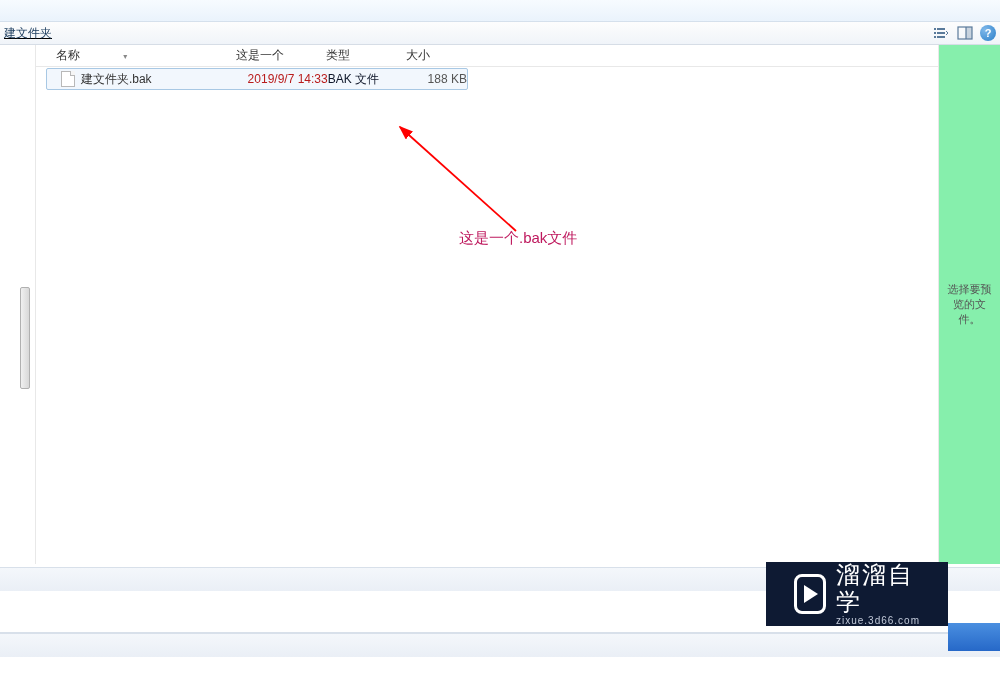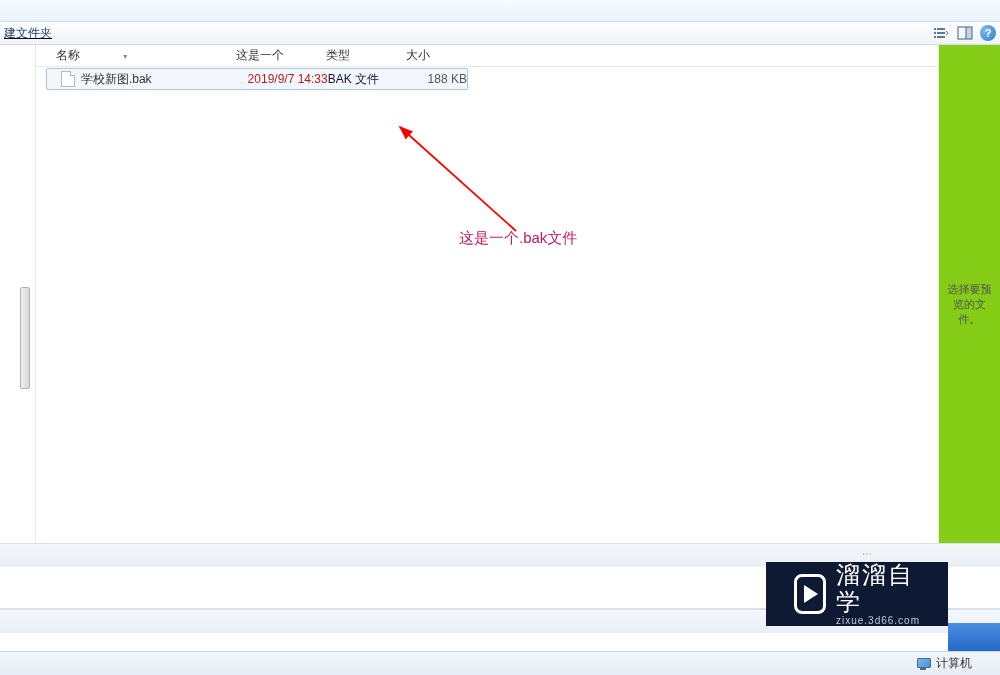--- a/index.html
+++ b/index.html
@@ -141,21 +141,21 @@
       border-bottom: 1px solid #b8b8b8;
       background: #f5f5f5;
     }
     .file-name { width: 158px; }
     .file-date { width: 90px; text-align: right; color: #b91c1c; }
     .file-type { width: 80px; text-align: left; color: #0f172a; }
     .file-size { width: 60px; text-align: right; color: #555; }
     .preview-panel {
       width: 62px;
       border-left: 1px solid #e8e8e8;
-      background: #84cc16;
+      background: #86efac;
       display: flex;
       align-items: center;
       justify-content: center;
       padding: 4px;
       text-align: center;
       font-size: 11px;
       color: #555;
     }
     .annotation-arrow {
       position: absolute;
@@ -340,21 +340,21 @@
         <span>名称</span>
         <span class="sort-arrow">▾</span>
       </div>
       <div class="col-date">这是一个</div>
       <div class="col-type">类型</div>
       <div class="col-size">大小</div>
     </div>
 
     <div class="file-row">
       <span class="file-icon"></span>
-      <span class="file-name">学校新图.bak</span>
+      <span class="file-name">建文件夹.bak</span>
       <span class="file-date">2019/9/7 14:33</span>
       <span class="file-type">BAK 文件</span>
       <span class="file-size">188 KB</span>
     </div>
 
     <svg class="annotation-arrow" width="160" height="120">
       <defs>
         <marker id="arrowhead" markerWidth="8" markerHeight="8" refX="7" refY="3" orient="auto">
           <polygon points="0 0, 8 3, 0 6" fill="#ff0000"></polygon>
         </marker>
@@ -369,24 +369,20 @@
   </div>
 </div>
 
 <div class="bottom-sections">
   <div class="section-bar1">
     <span class="small-dots">⋯</span>
   </div>
   <div class="section-gap1"></div>
   <div class="section-bar2"></div>
   <div class="section-gap2"></div>
-  <div class="statusbar">
-    <span class="computer-icon"></span>
-    <span>计算机</span>
-  </div>
   <div class="blue-edge"></div>
 </div>
 
 <div class="watermark">
   <div class="wm-play">
     <div class="wm-play-tri"></div>
   </div>
   <div class="wm-text">
     <span class="wm-main">溜溜自学</span>
     <span class="wm-url">zixue.3d66.com</span>

